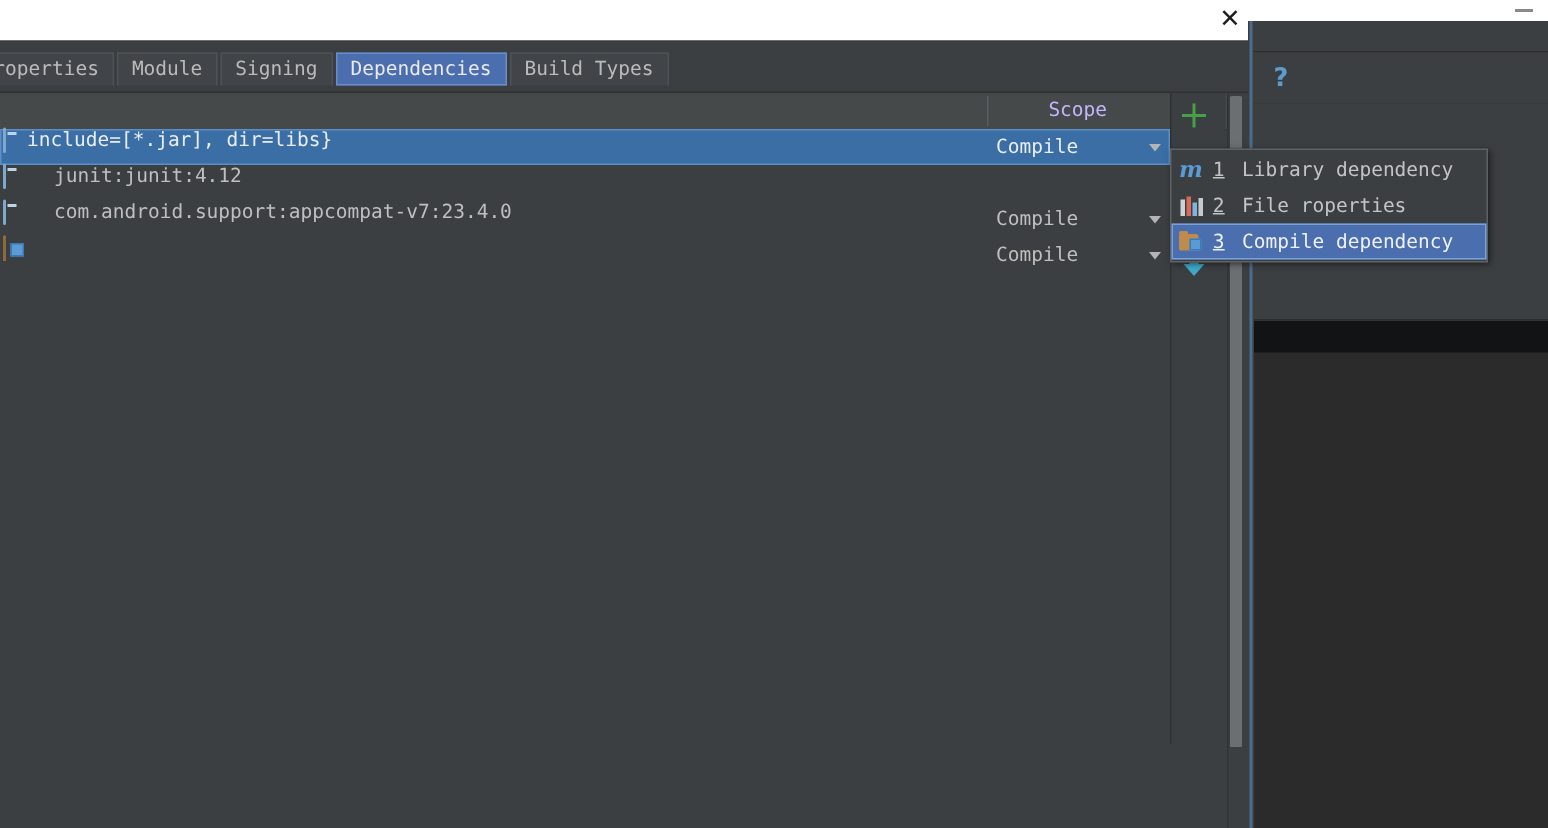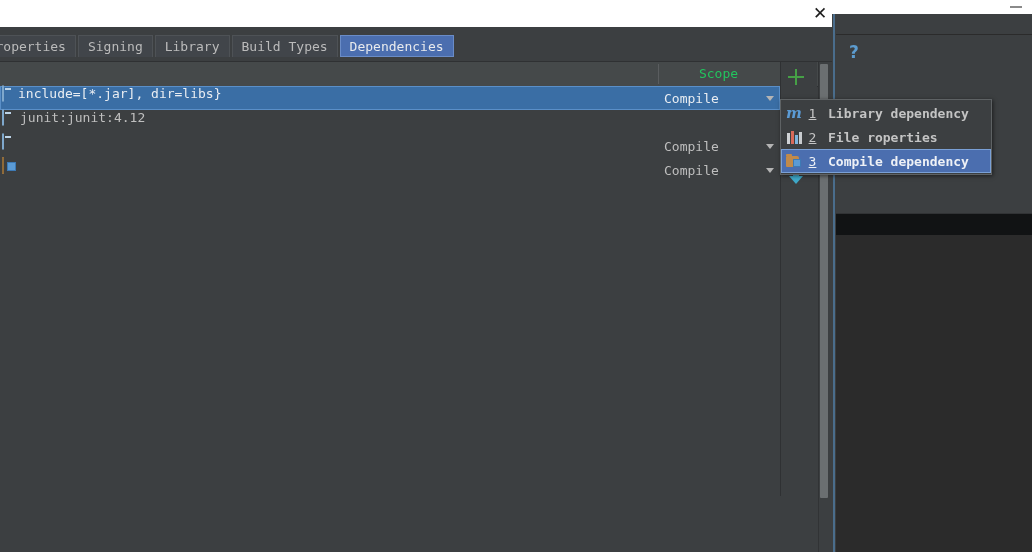--- a/index.html
+++ b/index.html
@@ -163,21 +163,21 @@
     width: 1px; height: 20px;
     background: #5a5d5f;
   }
   .head-scope {
     position: absolute;
     left: 658px; top: 62px;
     width: 121px; height: 24px;
     line-height: 24px;
     text-align: center;
     font-size: 13px;
-    color: #22c55e;
+    color: #c4b5fd;
   }
 
   
   .list {
     position: absolute;
     left: 0; top: 86px;
     width: 780px; height: 410px;
     background: #3c3f41;
   }
   .row {
@@ -198,21 +198,21 @@
     position: relative;
     width: 14px;
     height: 14px;
     margin-left: 2px;
     margin-right: 4px;
     flex: 0 0 auto;
   }
   .row-label {
     white-space: nowrap;
     overflow: hidden;
-    margin-left: 0px;
+    margin-left: 16px;
   }
   .row.clipped .row-label { margin-left: -2px; }
 
   
   .icon-jar {
     width: 12px; height: 13px;
     background: linear-gradient(#3f77a8, #2e5a80);
     border: 1px solid #7fa8cc;
     border-radius: 1px;
     position: relative;
@@ -358,21 +358,21 @@
     position: relative;
   }
   .menu-num {
     width: 13px;
     text-align: center;
     margin-right: 9px;
     text-decoration: underline;
     flex: 0 0 auto;
     font-size: 13px;
   }
-  .menu-label { white-space: nowrap; font-weight: bold; }
+  .menu-label { white-space: nowrap; }
 
   
   .icon-maven {
     font-family: "DejaVu Serif", "Liberation Serif", serif;
     font-style: italic;
     font-weight: bold;
     font-size: 15px;
     color: #5b9bd5;
     line-height: 16px;
     text-align: center;
@@ -431,24 +431,24 @@
   <div class="ide-left-accent"></div>
 
   <div class="dialog">
 
     <div class="dialog-titlebar"></div>
     <div class="close-icon">✕</div>
 
     <div class="tabbar">
       <div class="tabs">
         <div class="tab">...roperties</div>
+        <div class="tab">Module</div>
         <div class="tab">Signing</div>
-        <div class="tab">Library</div>
+        <div class="tab active">Dependencies</div>
         <div class="tab">Build Types</div>
-        <div class="tab active">Dependencies</div>
       </div>
     </div>
 
     <div class="table-head"></div>
     <div class="col-sep"></div>
     <div class="head-scope">Scope</div>
 
     <div class="list">
 
       <div class="row selected clipped">
@@ -460,20 +460,21 @@
         </span>
       </div>
 
       <div class="row">
         <span class="row-icon"><span class="icon-jar"></span></span>
         <span class="row-label">junit:junit:4.12</span>
       </div>
 
       <div class="row">
         <span class="row-icon"><span class="icon-jar"></span></span>
+        <span class="row-label">com.android.support:appcompat-v7:23.4.0</span>
         <span class="scope-cell">
           <span class="scope-text">Compile</span>
           <span class="caret"></span>
         </span>
       </div>
 
       <div class="row">
         <span class="row-icon"><span class="icon-module"></span></span>
         <span class="scope-cell">
           <span class="scope-text">Compile</span>

